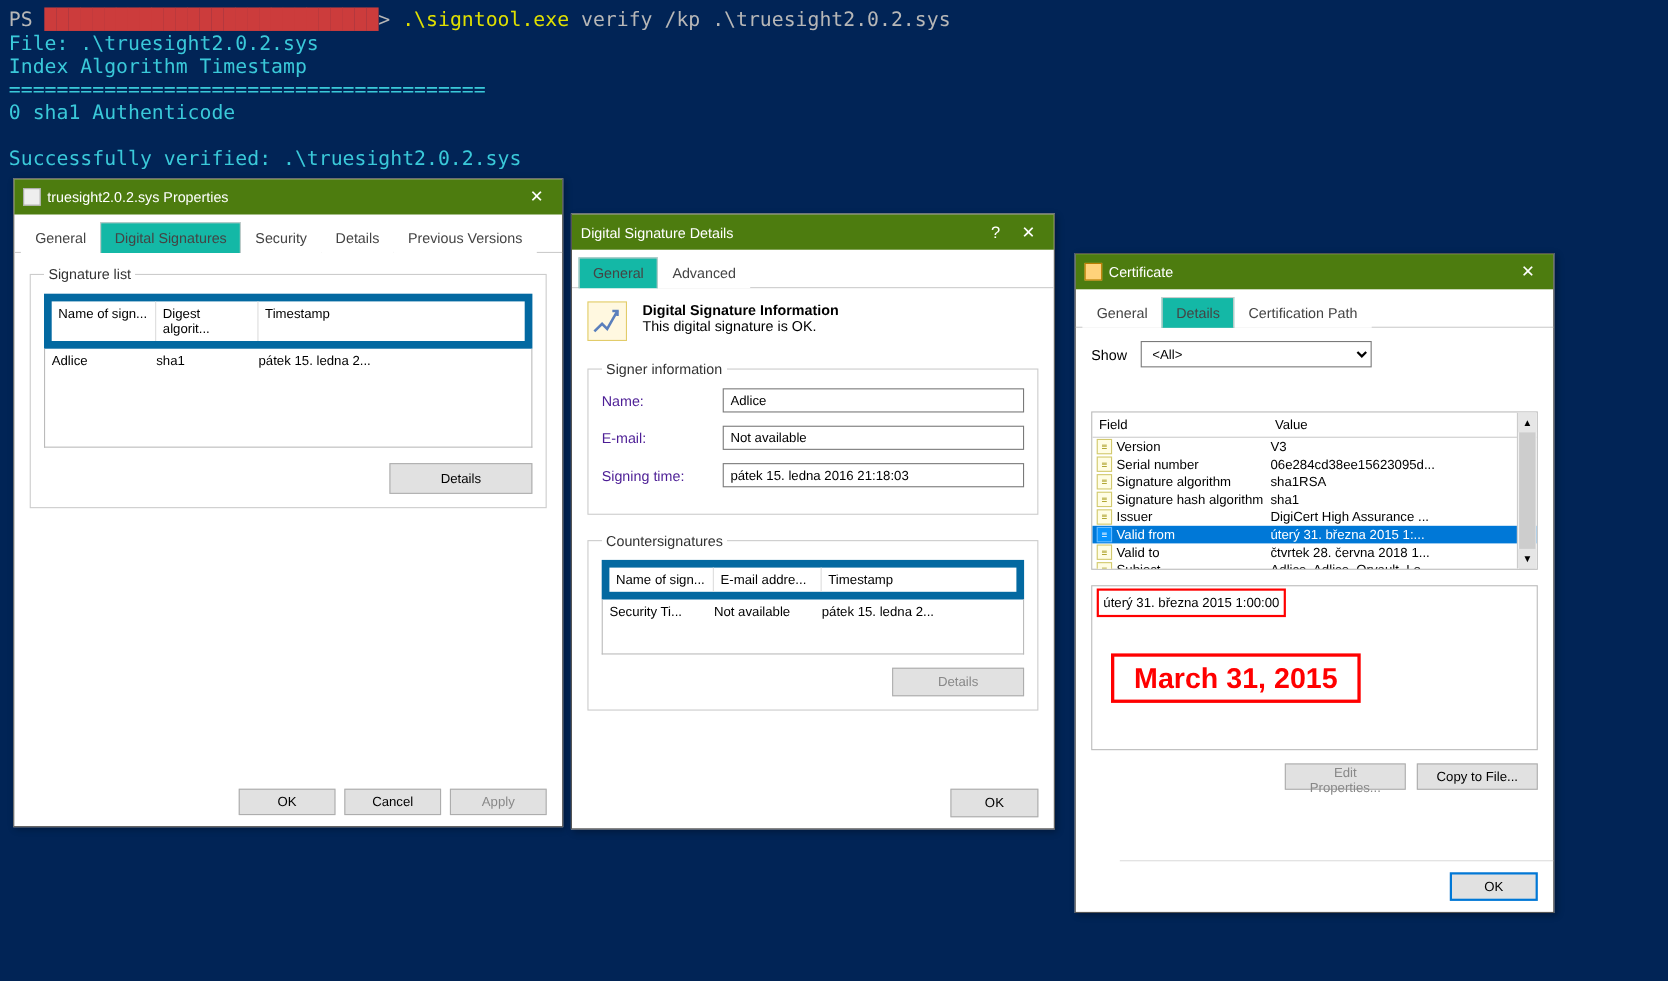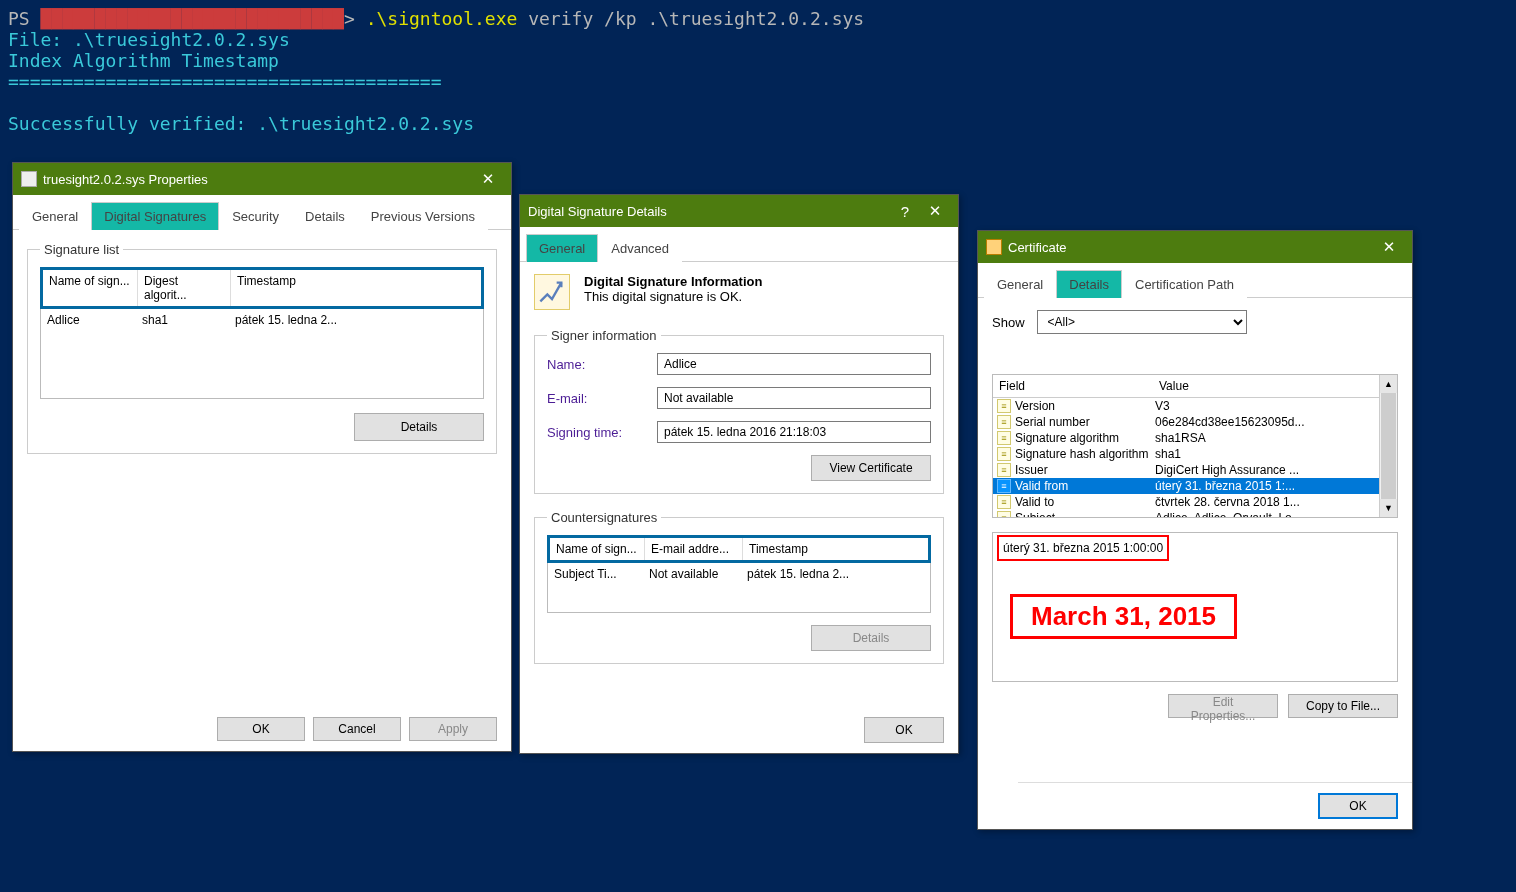--- a/index.html
+++ b/index.html
@@ -79,21 +79,21 @@
 
   fieldset {
     border: 1px solid #ccc;
     padding: 10px 12px 12px;
     margin-bottom: 16px;
   }
   legend { padding: 0 4px; color: #333; }
 
   .listhead {
     display: flex;
-    border: 3px solid #0369a1;
+    border: 7px solid #0369a1;
     background: #fff;
     font-size: 12px;
   }
   .listhead .col {
     padding: 4px 6px;
     border-right: 1px solid #ddd;
   }
   .listbody {
     border: 1px solid #bbb;
     border-top: none;
@@ -221,20 +221,21 @@
 </head>
 <body>
 
 <div class="terminal">
   <div>
     <span class="t-prompt">PS </span><span class="t-red">████████████████████████████</span><span class="t-prompt">&gt;</span><span class="t-cmd1"> .\signtool.exe</span><span class="t-cmd2"> verify /kp .\truesight2.0.2.sys</span>
   </div>
   <div class="t-cyan">File: .\truesight2.0.2.sys</div>
   <div class="t-cyan">Index  Algorithm  Timestamp</div>
   <div class="t-cyan">========================================</div>
+  <div class="t-cyan">0      sha1       Authenticode</div>
   <div class="t-cyan">&nbsp;</div>
   <div class="t-cyan">Successfully verified: .\truesight2.0.2.sys</div>
 </div>
 
 <div class="window" style="left:12px; top:162px; width:500px; height:590px;">
   <div class="titlebar">
     <div class="title">
       <span style="width:16px;height:16px;background:#eee;border:1px solid #aaa;display:inline-block;"></span>
       <span>truesight2.0.2.sys Properties</span>
     </div>
@@ -306,34 +307,31 @@
         <input class="forminput" readonly="" value="Adlice" style="">
       </div>
       <div class="formrow">
         <div class="formlabel">E-mail:</div>
         <input class="forminput" readonly="" value="Not available" style="">
       </div>
       <div class="formrow">
         <div class="formlabel">Signing time:</div>
         <input class="forminput" readonly="" value="pátek 15. ledna 2016 21:18:03" style="">
       </div>
-      <div style="display:flex;justify-content:flex-end;margin-top:6px;">
-        <button class="btn" style="width:120px;height:26px;">View Certificate</button>
-      </div>
     </fieldset>
     <fieldset>
       <legend>Countersignatures</legend>
       <div class="listhead">
         <div class="col" style="width:95px">Name of sign...</div>
         <div class="col" style="width:98px">E-mail addre...</div>
         <div class="col" style="flex:1;border-right:none">Timestamp</div>
       </div>
       <div class="listbody" style="min-height:50px;">
         <div class="listrow">
-          <div class="cell" style="width:95px">Subject Ti...</div>
+          <div class="cell" style="width:95px">Security Ti...</div>
           <div class="cell" style="width:98px">Not available</div>
           <div class="cell" style="flex:1">pátek 15. ledna 2...</div>
         </div>
       </div>
       <div style="display:flex;justify-content:flex-end;margin-top:12px;">
         <button class="btn" disabled="" style="width:120px;height:26px;">Details</button>
       </div>
     </fieldset>
   </div>
   <div class="dlg-footer">

